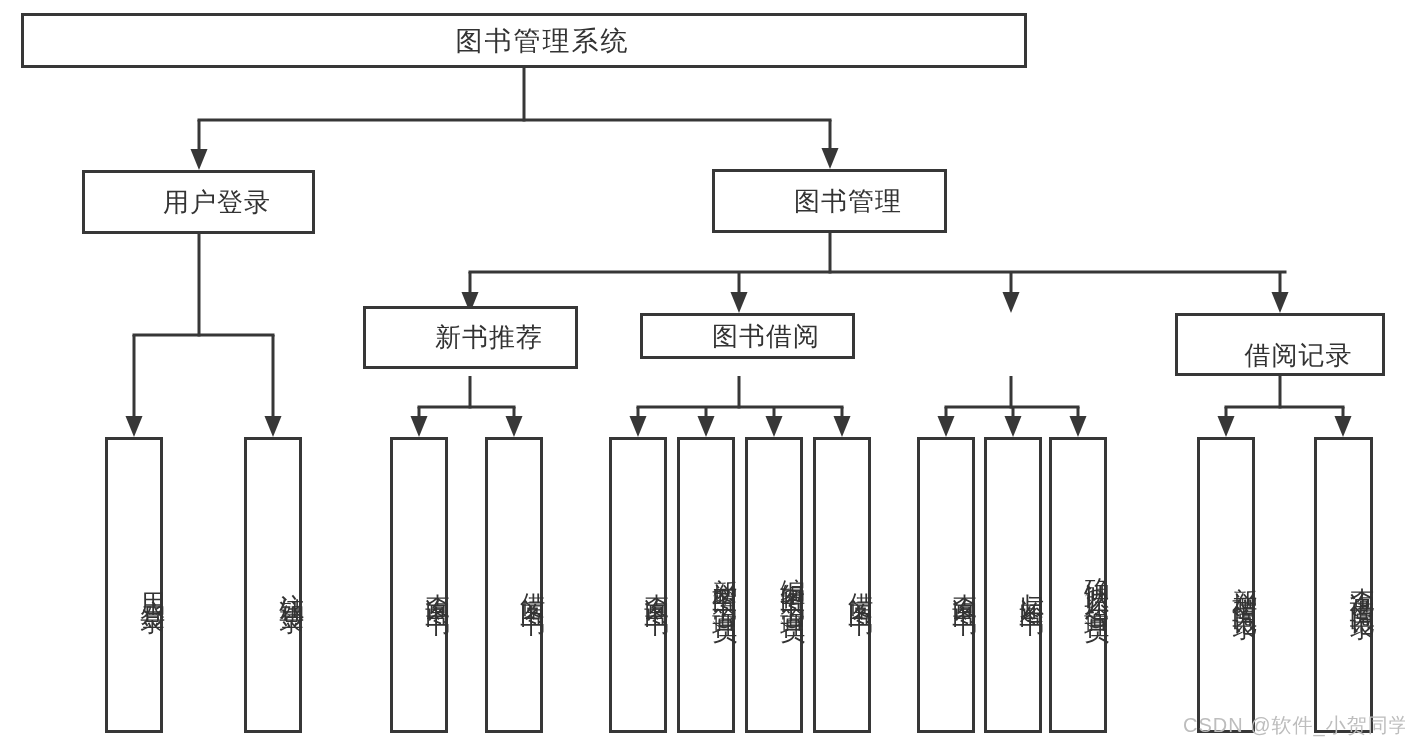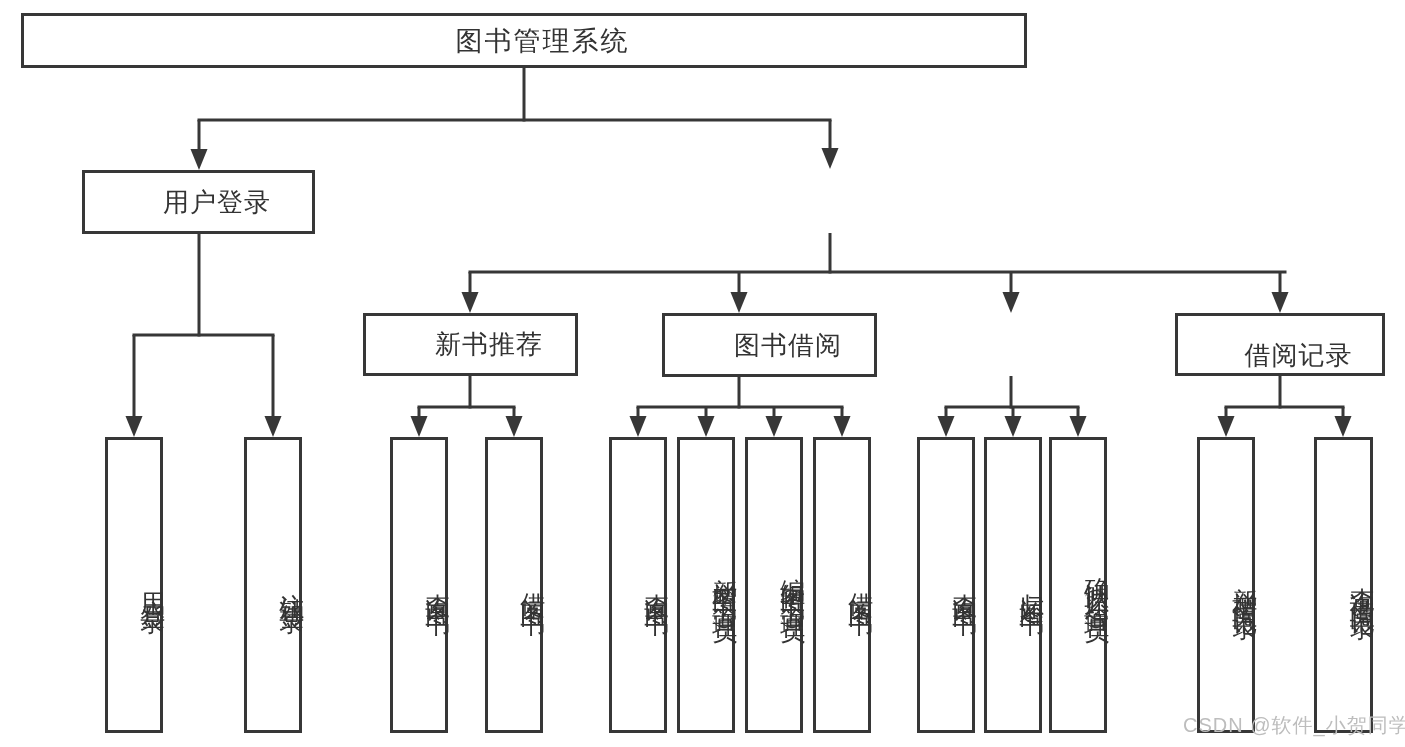--- a/index.html
+++ b/index.html
@@ -130,25 +130,28 @@
     </g>
   </svg>
 
   <div class="node hnode rootnode" style="left:21px; top:13px; width:1006px; height:55px;">
     <span>图书管理系统</span>
   </div>
 
   <div class="node hnode" style="left:82px; top:170px; width:233px; height:64px;">
     <span>用户登录</span>
   </div>
-
-  <div class="node hnode" style="left:363px; top:313px; width:215px; height:63px;">
+  <div class="node hnode" style="left:712px; top:169px; width:235px; height:64px;">
+    <span>图书管理</span>
+  </div>
+
+  <div class="node hnode" style="left:363px; top:306px; width:215px; height:63px;">
     <span>新书推荐</span>
   </div>
-  <div class="node hnode" style="left:662px; top:313px; width:215px; height:64px;">
+  <div class="node hnode" style="left:640px; top:313px; width:215px; height:46px;">
     <span>图书借阅</span>
   </div>
   <div class="node hnode" style="left:1175px; top:313px; width:210px; height:63px;align-items:flex-end;">
     <span>借阅记录</span>
   </div>
 
   <div class="node vnode" style="left:105px; top:437px; width:58px; height:296px;">
     <span>用户登录</span>
   </div>
   <div class="node vnode" style="left:244px; top:437px; width:58px; height:296px;">

